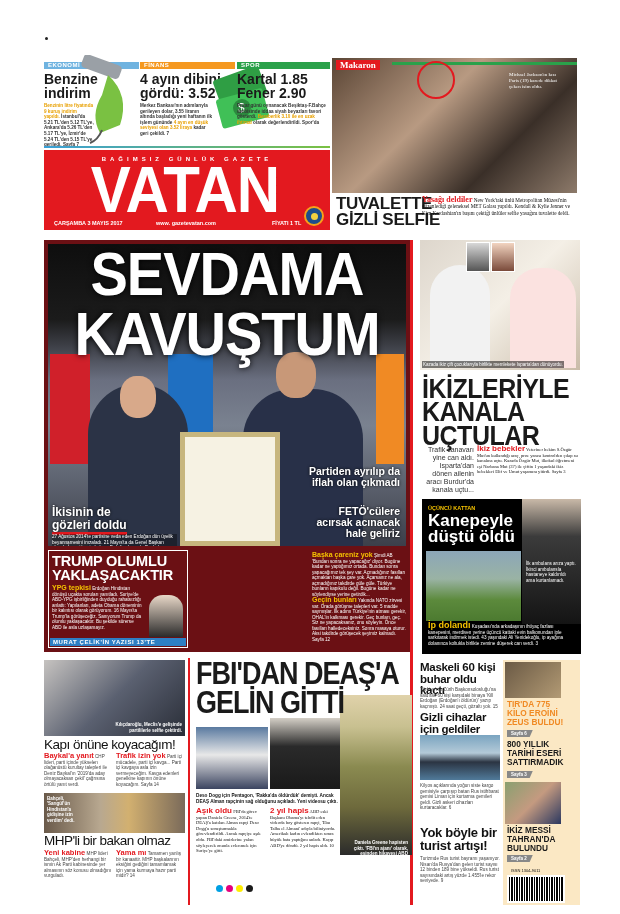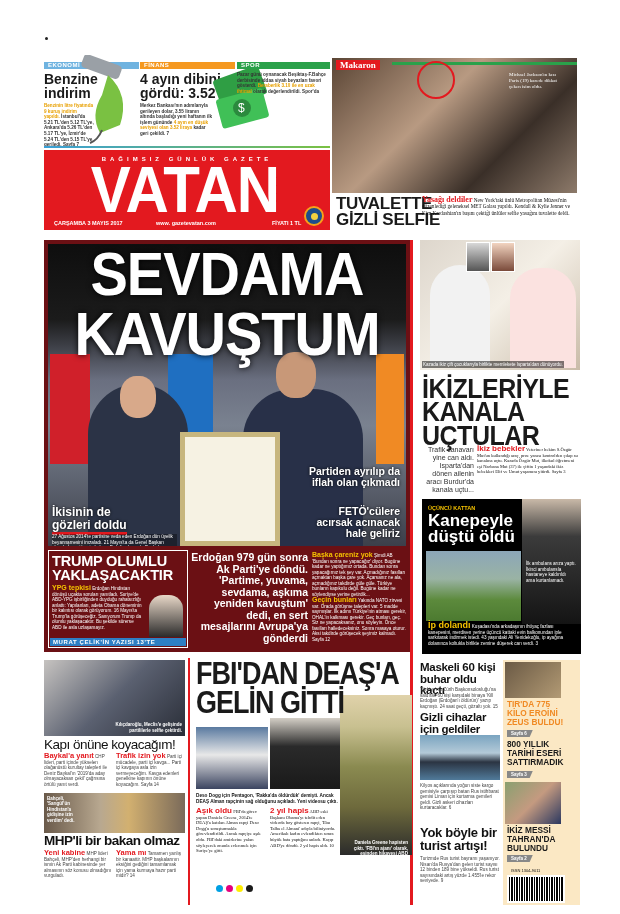--- a/index.html
+++ b/index.html
@@ -77,21 +77,21 @@
 .sofa-txt{position:absolute;left:6px;top:124px;width:150px;color:#fff;font-size:4.6px;line-height:5.5px}
 .sofa-txt b{color:#f5c200;font-size:9px}
 
 .kk-photo{left:44px;top:660px;width:141px;height:76px;background:linear-gradient(135deg,#c6c3c0,#5a6070 50%,#2a2e38);overflow:hidden}
 .kk-cap{position:absolute;right:3px;bottom:3px;color:#fff;font-size:4.5px;line-height:5.4px;text-align:right;font-weight:bold}
 .kk-h{left:44px;top:738px;font-size:13.5px;line-height:14px;font-weight:normal;letter-spacing:-.5px}
 .col2{font-size:4.6px;line-height:5.6px;width:68px;color:#444}
 .col2 b{color:#e3191f;font-size:7.5px}
 .mhp-photo{left:44px;top:793px;width:141px;height:40px;background:linear-gradient(90deg,#6a5a4a,#b8a890 40%,#d2b070 60%,#7a6a5a)}
 .mhp-cap{position:absolute;left:3px;top:3px;color:#fff;font-size:4.5px;line-height:5.4px;font-weight:bold}
-.mhp-h{left:44px;top:834px;font-size:13.5px;line-height:14px;font-weight:bold;letter-spacing:-.5px}
+.mhp-h{left:44px;top:834px;font-size:13.5px;line-height:14px;font-weight:normal;letter-spacing:-.5px}
 
 .fbi-h{left:196px;top:660px;font-size:27px;line-height:25px;font-weight:900;letter-spacing:-1px;color:#1a1a1a;transform:scaleY(1.15);transform-origin:top left;z-index:2}
 .fbi-photo1{left:196px;top:727px;width:72px;height:62px;background:linear-gradient(180deg,#5a7aa0,#e8e8e8 45%,#3b4460)}
 .fbi-photo2{left:270px;top:718px;width:70px;height:71px;background:linear-gradient(180deg,#d4cfc6,#2a2a2a 40%,#1a1a1a)}
 .fbi-photo3{left:340px;top:695px;width:72px;height:160px;background:linear-gradient(180deg,#e0d2aa,#c8c090 20%,#8a8a50 45%,#6e6a3c 70%,#2b2b2b)}
 .fbi-cap{left:196px;top:793px;width:216px;font-size:4.7px;line-height:5.6px;font-weight:bold}
 .fbi-col{top:808px;width:70px;font-size:4.6px;line-height:5.6px;font-family:"Liberation Serif",serif}
 .fbi-col b{color:#e3191f;font-size:8px;font-family:"Liberation Sans",sans-serif}
 .dg-cap{left:350px;top:840px;width:58px;color:#fff;text-align:right;font-size:4.6px;line-height:5.6px;font-weight:bold}
 .cmyk{top:885px;width:7px;height:7px;border-radius:50%}
@@ -130,20 +130,21 @@
   <div class="t-body" style="width:72px"><span>Merkez Bankası'nın adımlarıyla gerileyen dolar, 3.55 liranın altında başladığı yeni haftanın ilk işlem gününde </span><em>4 ayın en düşük seviyesi olan 3.52 liraya</em><span> kadar geri çekildi. 7</span></div>
 </div>
 <svg class="abs money" viewBox="0 0 60 75">
   <rect x="6" y="10" width="48" height="30" rx="3" fill="#2f9e44" transform="rotate(-20 30 25)"></rect>
   <rect x="8" y="32" width="48" height="30" rx="3" fill="#40c057" transform="rotate(-15 30 45)"></rect>
   <circle cx="32" cy="46" r="9" fill="#2b8a3e"></circle>
     <text x="28" y="50" font-size="12" fill="#fff" font-family="Liberation Sans">$</text>
 </svg>
 <div class="abs teaser" style="left:237px;width:93px">
   <div class="t-tag" style="background:#2aa14a">SPOR</div>
+  <div class="t-title">Kartal 1.85 Fener 2.90</div>
   <div class="t-body"><span>Pazar günü oynanacak Beşiktaş-F.Bahçe derbisinde iddaa siyah beyazları favori gösterdi. </span><em>Beraberlik 3.10 ile en uzak ihtimal</em><span> olarak değerlendirildi. Spor'da</span></div>
 </div>
 <div class="abs teaser-rule"></div>
 
 <div class="abs masthead">
   <div class="mast-sub">BAĞIMSIZ GÜNLÜK GAZETE</div>
   <div class="mast-logo">VATAN</div>
   <div class="mast-date">ÇARŞAMBA 3 MAYIS 2017</div>
   <div class="mast-url">www. gazetevatan.com</div>
   <div class="mast-price">FİYATI 1 TL</div>
@@ -180,21 +181,20 @@
     <div class="side-h" style="top:262px">FETÖ'cülere acırsak acınacak hale geliriz</div>
     <div class="eye-h"><div>İkisinin de</div><span>gözleri doldu</span></div>
     <div class="eye-txt">27 Ağustos 2014'te partisine veda eden Erdoğan dün üyelik beyannamesini imzaladı. 21 Mayıs'ta da Genel Başkan olacak. İmza töreninde hem Erdoğan hem de Başbakan Yıldırım'ın gözleri doldu. İki lider törenden sonra Beştepe'de 5.5 saat görüştü.</div>
   </div>
   <div class="trump">
     <div class="trump-h">TRUMP OLUMLU YAKLAŞACAKTIR</div>
     <div class="trump-txt"><b>YPG tepkisi</b><span> Erdoğan Hindistan dönüşü uçakta soruları yanıtladı. Suriye'de ABD-YPG işbirliğinden duyduğu rahatsızlığı anlattı: Yapılanları, adeta Obama döneminin bir kalıntısı olarak görüyorum. 16 Mayıs'ta Trump'la görüşeceğiz. Sanıyorum Trump da olumlu yaklaşacaktır. Bu şekilde sürerse ABD ile asla uzlaşamayız.</span></div>
     <div class="murat-photo"></div>
     <div class="murat">MURAT ÇELİK'İN YAZISI  13'TE</div>
   </div>
-  <div class="quote">Erdoğan 979 gün sonra Ak Parti'ye döndü. 'Partime, yuvama, sevdama, aşkıma yeniden kavuştum' dedi, en sert mesajlarını Avrupa'ya gönderdi</div>
   <div class="quote-side">
     <b>Başka çareniz yok</b><span> Şimdi AB 'Bundan sonra ne yapacağız' diyor. Bugüne kadar ne yaptığımız ortada. Bundan sonra yapacağımız tek şey var. Açmadığınız fasılları açmaktan başka çare yok. Açarsanız ne ala, açmadığınız takdirde güle güle. Türkiye bunların kapıkulu değil. Bugüne kadar ne söylendiyse yerine getirdik...</span><br>
     <b>Geçin bunları</b><span> Yakında NATO zirvesi var. Orada görüşme talepleri var. 5 madde saymışlar. İlk adımı Türkiye'nin atması gerekir, OHAL'in kalkması gerekir. Geç bunları, geç. Siz ne yapacaksanız, onu söyleyin. Önce fasılları halledeceksiniz. Sonra masaya oturur. Aksi takdirde görüşecek şeyimiz kalmadı. Sayfa 12</span>
   </div>
 </div>
 <div class="abs redline"></div>
 
 <div class="abs twins-photo">
   <div class="baby1"></div>
   <div class="baby2"></div>

